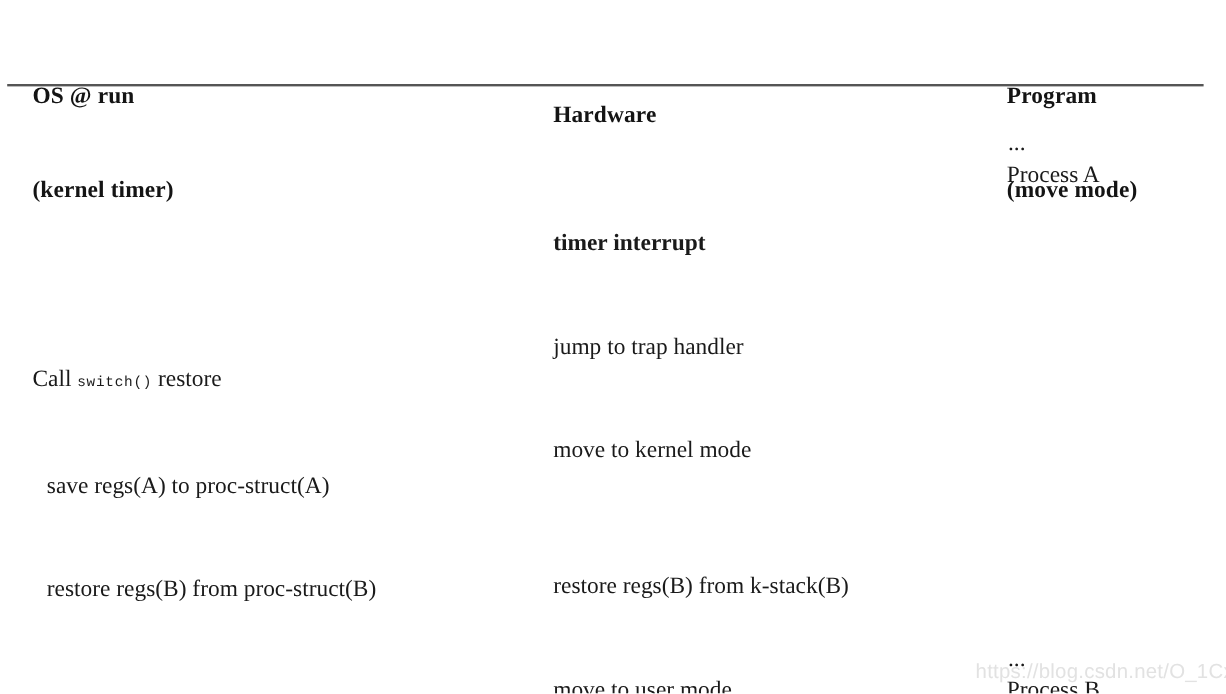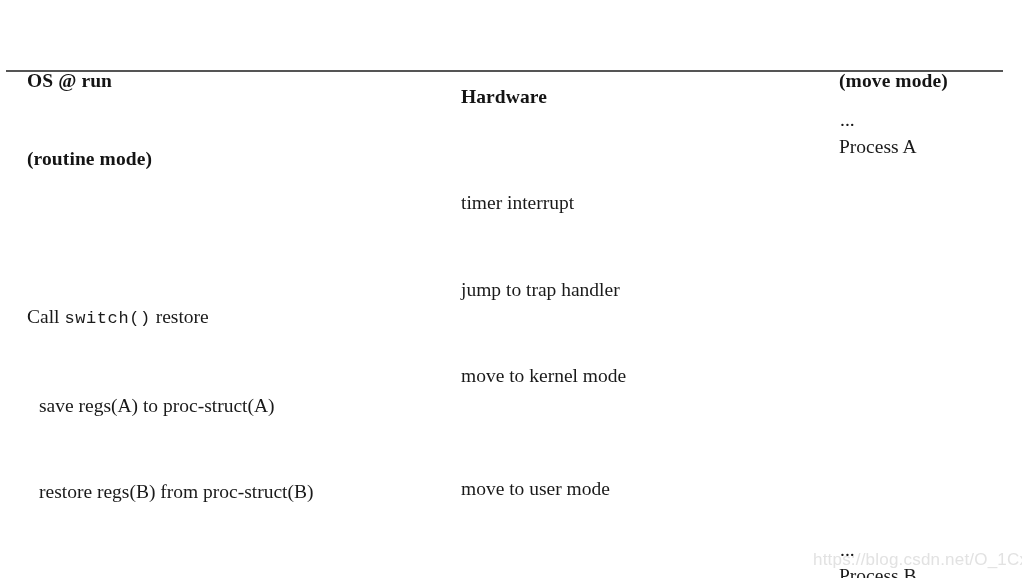--- a/index.html
+++ b/index.html
@@ -47,25 +47,25 @@
 
   
   .block {
     position: absolute;
     font-size: 19.5px;
     line-height: 28.7px;
     white-space: pre;
     color: #1a1a1a;
   }
   .block .ln { display: block; }
-  .block .ln.b  { font-weight: normal; }
+  .block .ln.b  { font-weight: bold; }
   .block .ln.in { padding-left: 12px; }
   .mono {
     font-family: "Liberation Mono", "DejaVu Sans Mono", monospace;
-    font-size: 17px;
+    font-size: 12px;
     letter-spacing: 0.6px;
   }
   .dots {
     position: absolute;
     font-size: 19.5px;
     line-height: 20px;
     color: #1a1a1a;
     white-space: pre;
   }
 
@@ -92,28 +92,29 @@
     user-select: none;
   }
 </style>
 </head>
 <body>
 
 <div id="page">
 
   <div class="col-head" id="head-os">
     <span class="hl">OS @ run</span>
-    <span class="hl">(routine mode)</span>
+    <span class="hl">(kernel timer)</span>
   </div>
 
   <div class="col-head" id="head-hardware">
     <span class="hl">Hardware</span>
   </div>
 
   <div class="col-head" id="head-program">
+    <span class="hl">Program</span>
     <span class="hl">(move mode)</span>
   </div>
 
   <div id="header-rule"></div>
 
   <div class="block" id="prog-a">
     <span class="ln">Process A</span>
   </div>
   <div class="dots" id="prog-a-dots">...</div>
 
@@ -125,20 +126,21 @@
 
   <div class="block" id="os-mid">
     <span class="ln"><span>Call </span><span class="mono">switch()</span><span> restore</span></span>
     <span class="ln in">save regs(A) to proc-struct(A)</span>
     <span class="ln in">restore regs(B) from proc-struct(B)</span>
     
     
   </div>
 
   <div class="block" id="hw-bottom">
+    <span class="ln">restore regs(B) from k-stack(B)</span>
     <span class="ln">move to user mode</span>
     
   </div>
 
   <div class="block" id="prog-b">
     <span class="ln">Process B</span>
   </div>
   <div class="dots" id="prog-b-dots">...</div>
 
   <div id="watermark">https://blog.csdn.net/O_1CxH</div>

